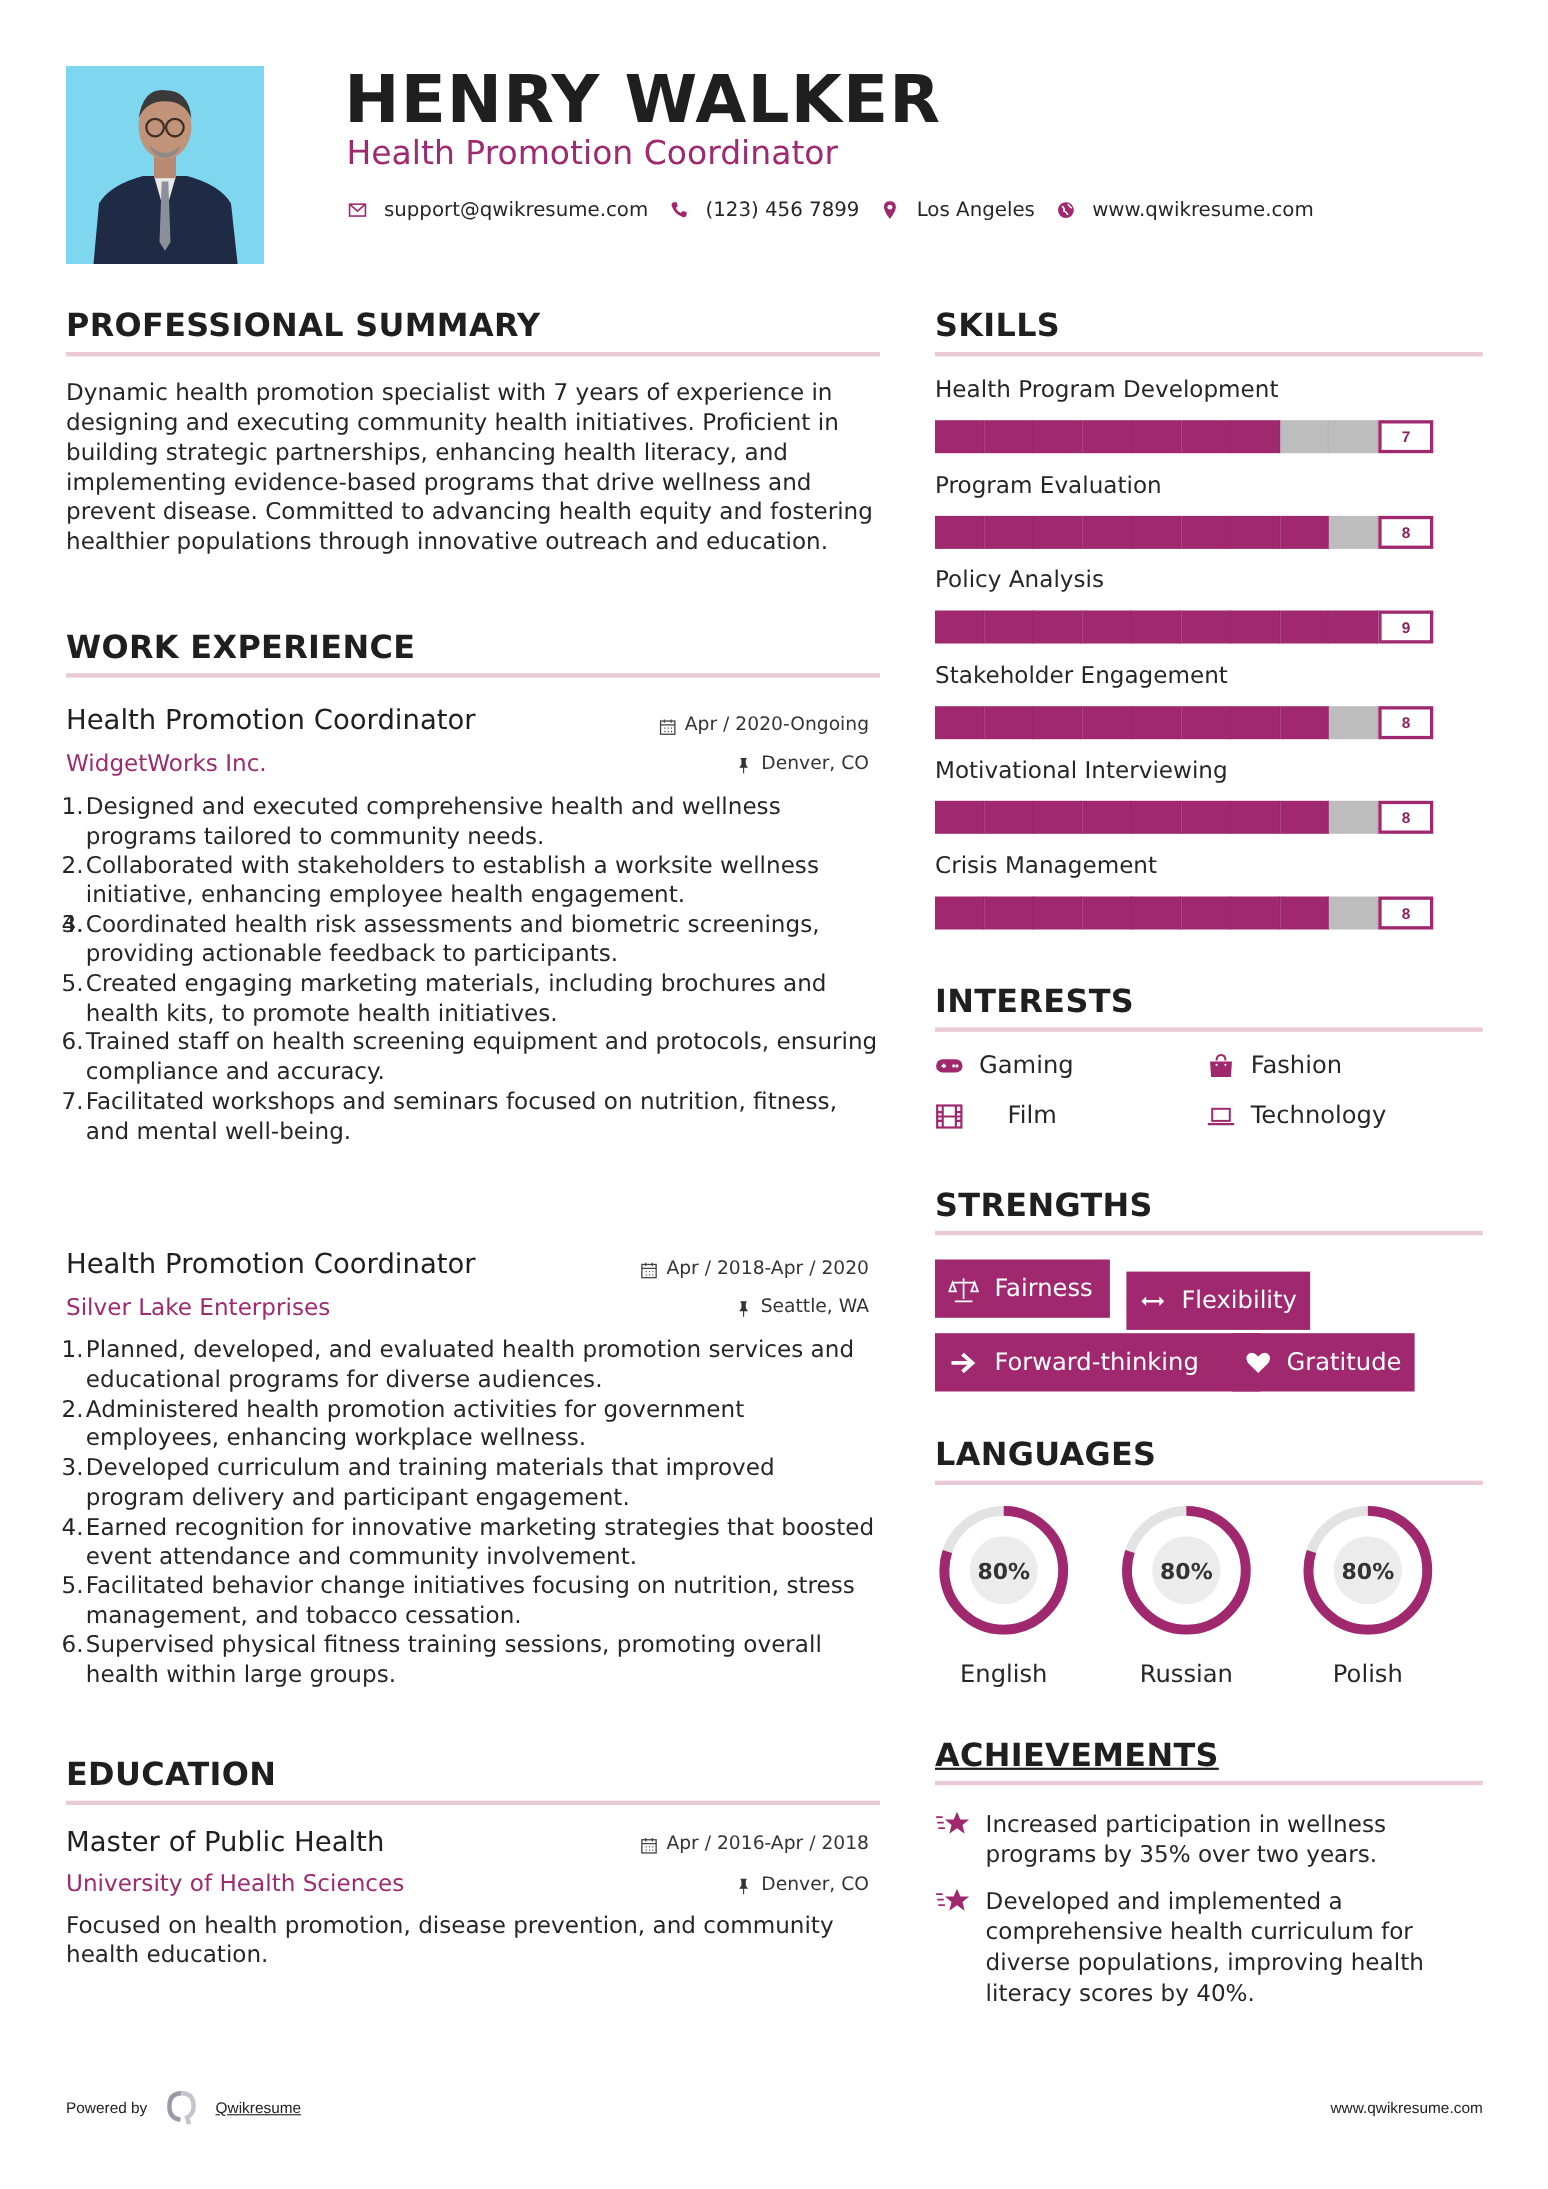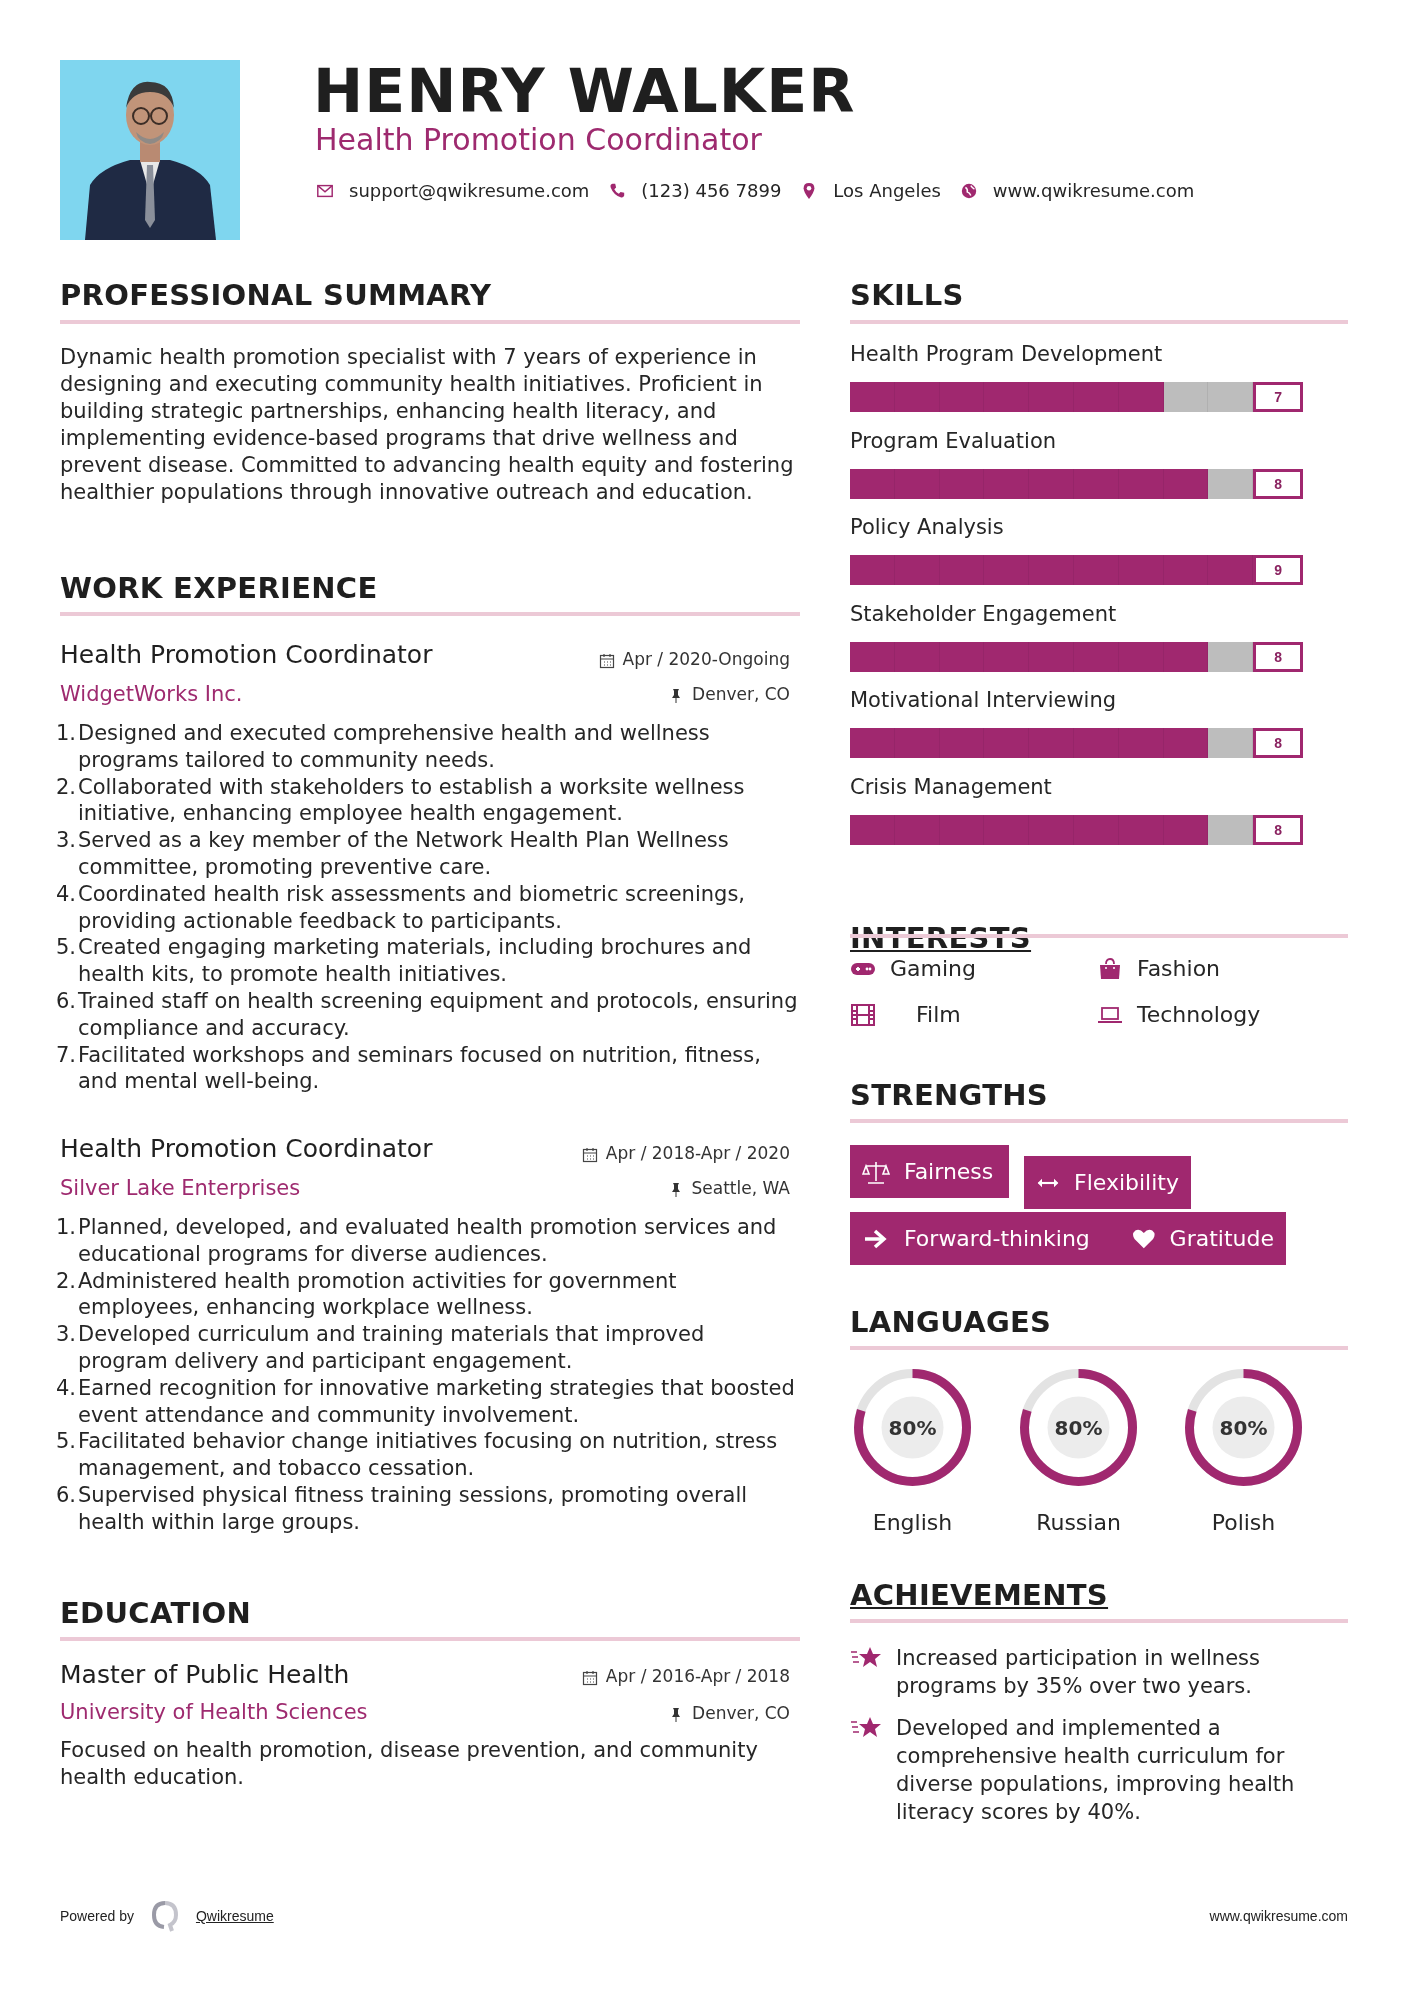--- a/index.html
+++ b/index.html
@@ -133,21 +133,21 @@
 <div class="company" style="top:682px;">WidgetWorks Inc.</div>
 <div class="meta" style="top:684px;">
   <svg viewBox="0 0 16 16">
       <path d="M5 1 H11 L10 3 V7 L12 10 H4 L6 7 V3 Z M7.5 10 H8.5 V15 H7.5 Z" fill="#333"></path>
     </svg>
   <span>Denver, CO</span>
 </div>
 <ol class="duties" style="top:720px;">
   <li><span class="num">1.</span><span>Designed and executed comprehensive health and wellness programs tailored to community needs.</span></li>
   <li><span class="num">2.</span><span>Collaborated with stakeholders to establish a worksite wellness initiative, enhancing employee health engagement.</span></li>
-  <li><span class="num">3.</span><span>Served as a key member of the Network Health Plan Wellness committee, promoting preventive care.</span></li>
+  <li><span class="num">3.</span></li>
   <li><span class="num">4.</span><span>Coordinated health risk assessments and biometric screenings, providing actionable feedback to participants.</span></li>
   <li><span class="num">5.</span><span>Created engaging marketing materials, including brochures and health kits, to promote health initiatives.</span></li>
   <li><span class="num">6.</span><span>Trained staff on health screening equipment and protocols, ensuring compliance and accuracy.</span></li>
   <li><span class="num">7.</span><span>Facilitated workshops and seminars focused on nutrition, fitness, and mental well-being.</span></li>
 </ol>
 
 <div class="job-title" style="top:1134px;">Health Promotion Coordinator</div>
 <div class="meta" style="top:1143px;">
   <svg viewBox="0 0 16 16">
       <rect x="1.5" y="2.5" width="13" height="12" fill="none" stroke="#444" stroke-width="1.2"></rect>
@@ -267,21 +267,21 @@
       <div class="seg on"></div>
       <div class="seg on"></div>
       <div class="seg on"></div>
       <div class="seg on"></div>
       <div class="seg on"></div>
       <div class="seg"></div>
       <div class="val">8</div>
     </div>
   </div>
 
-<div class="section-title" style="left:850px; top:921px;text-decoration:underline;">INTERESTS</div>
+<div class="section-title" style="left:850px; top:893px;">INTERESTS</div>
 <div class="rule" style="left:850px; top:934px; width:498px;"></div>
 
 <div class="interest" style="left:850px; top:956px;">
   <svg viewBox="0 0 26 24">
       <rect x="1" y="6" width="24" height="12" rx="6" fill="#a0286f"></rect>
       <path d="M6 12 H10 M8 10 V14" stroke="#fff" stroke-width="1.8"></path>
       <circle cx="17" cy="12" r="1.4" fill="#fff"></circle>
       <circle cx="20" cy="12" r="1.4" fill="#fff"></circle>
     </svg>
   <span>Gaming</span>

